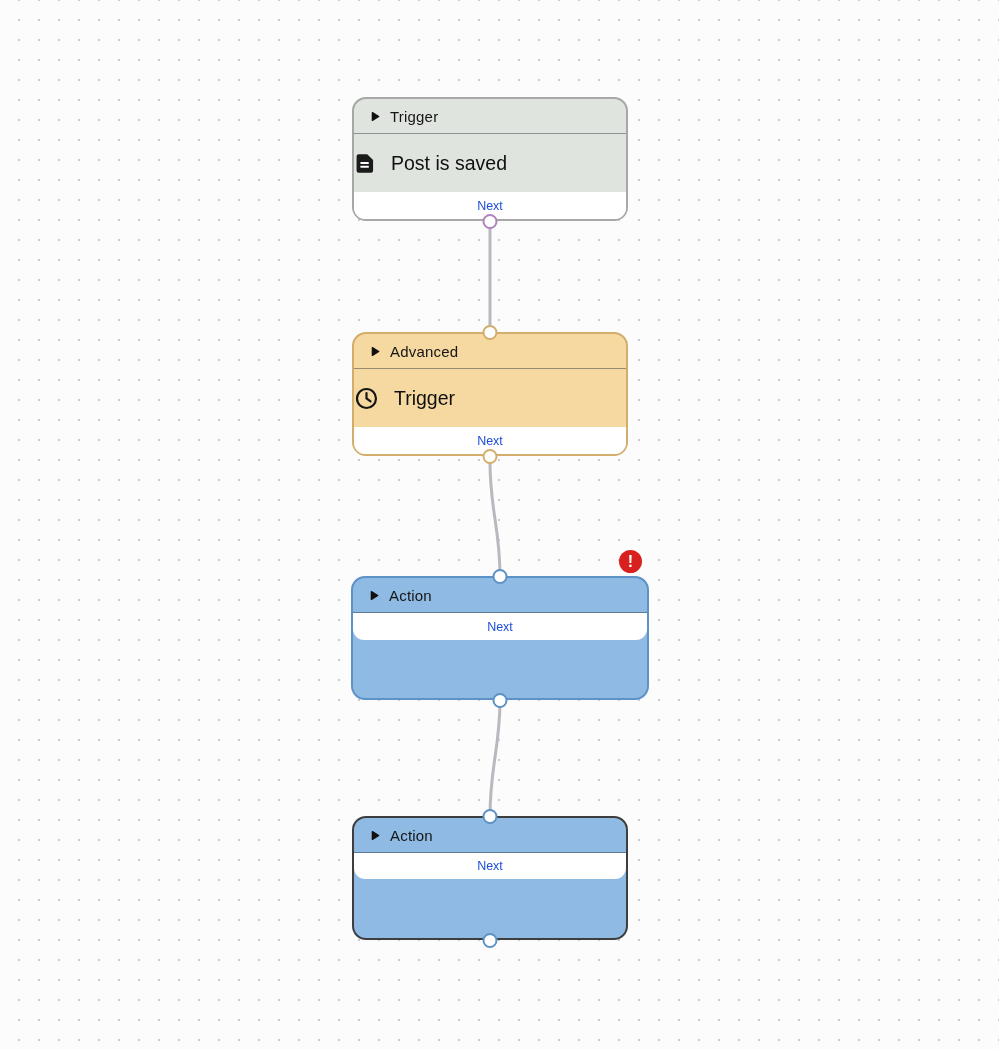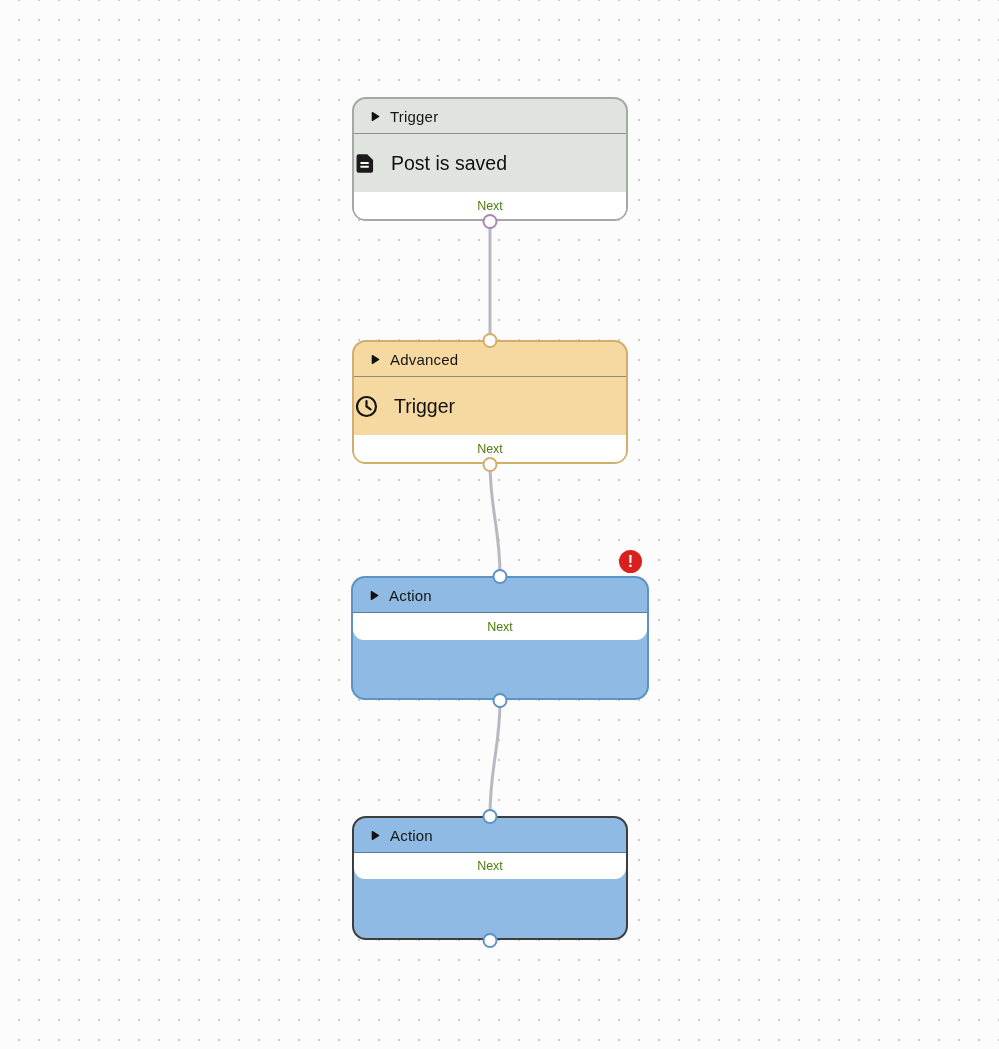--- a/index.html
+++ b/index.html
@@ -71,21 +71,21 @@
   .body-icon { display: flex; align-items: center; flex: 0 0 auto; }
 
   .node-footer {
     height: calc(124px - 4px - 35px - 58px);
     background: #ffffff;
     border-radius: 0 0 11px 11px;
     display: flex;
     align-items: center;
     justify-content: center;
     font-size: 12.5px;
-    color: #4d7c0f;
+    color: #1d4ed8;
     text-align: right;
   }
   .node.selected .node-footer { height: calc(124px - 5px - 35px - 58px); }
 
   .port {
     position: absolute;
     width: 15px;
     height: 15px;
     border-radius: 50%;
     background: #ffffff;
@@ -142,21 +142,21 @@
         </svg>
     </span>
     <span>Post is saved</span>
   </div>
   <div class="node-footer">
     <span>Next</span>
   </div>
   <span class="port port-bottom"></span>
 </div>
 
-<div class="node" style="left: 352px; top: 340px; --node-bg: #f6d9a1; --node-border: #d3ad6b; --port-color: #d3ad6b;">
+<div class="node" style="left: 352px; top: 332px; --node-bg: #f6d9a1; --node-border: #d3ad6b; --port-color: #d3ad6b;">
   <span class="port port-top"></span>
   <div class="node-header">
     <span class="tri-icon">
       <svg width="9" height="11" viewBox="0 0 9 11">
           <path d="M1.4 1.7 L7.7 5.5 L1.4 9.3 Z" fill="#111" stroke="#111" stroke-width="1.4" stroke-linejoin="round"></path>
         </svg>
     </span>
     <span>Advanced</span>
   </div>
   <div class="node-body">

